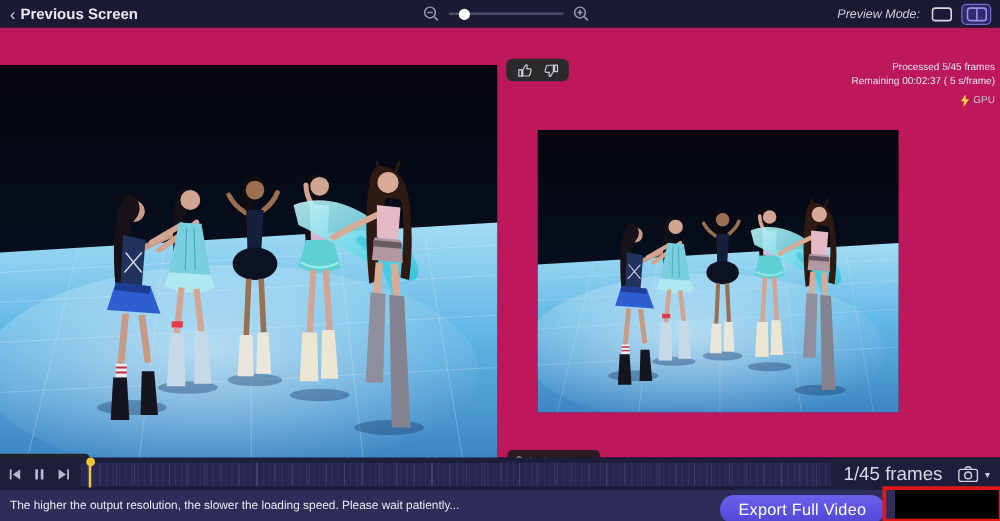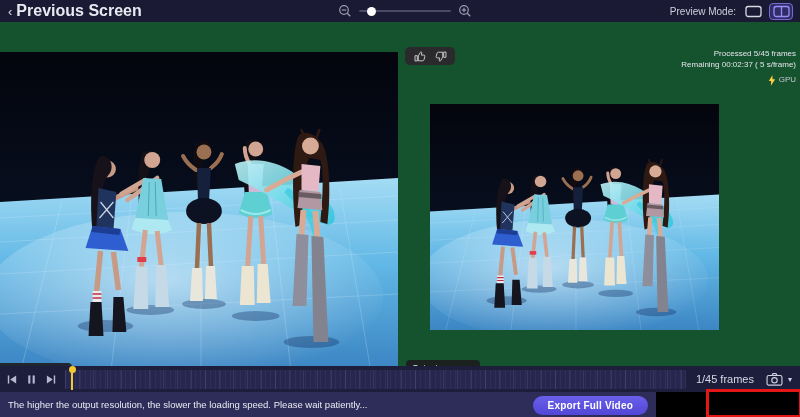--- a/index.html
+++ b/index.html
@@ -4,31 +4,31 @@
 <style>
   html,body{margin:0;padding:0;background:#000;}
   .app{position:relative;width:800px;height:417px;overflow:hidden;background:#000;
        font-family:"Liberation Sans",sans-serif;color:#e8e8f0;-webkit-font-smoothing:antialiased;}
 
   
   .topbar{position:absolute;left:0;top:0;width:800px;height:22px;background:#1a1a34;
           display:flex;align-items:center;z-index:4;}
   .back-btn{display:flex;align-items:center;gap:4px;margin-left:8px;cursor:pointer;}
   .back-chevron{font-size:13px;line-height:1;color:#dcdce8;}
-  .back-label{font-size:16px;font-weight:bold;color:#e9e9f2;}
+  .back-label{font-size:12px;font-weight:bold;color:#e9e9f2;}
   .zoom-slider{position:absolute;left:338px;top:0;height:22px;display:flex;align-items:center;gap:7px;}
   .zoom-track{position:relative;width:92px;height:2px;background:#4a4a66;border-radius:1px;}
   .zoom-thumb{position:absolute;left:8px;top:-3.5px;width:9px;height:9px;border-radius:50%;background:#fff;}
-  .pm-wrap{margin-left:auto;display:flex;align-items:center;gap:6px;margin-right:8px;}
+  .pm-wrap{margin-left:auto;display:flex;align-items:center;gap:6px;margin-right:8px;font-style:italic;}
   .pm-label{font-size:10px;color:#cfcfdd;}
   .pm-btn{display:flex;align-items:center;justify-content:center;width:22px;height:15px;border-radius:3px;cursor:pointer;}
   .pm-btn.selected{background:rgba(96,86,226,.30);outline:1px solid rgba(140,128,242,.8);}
 
   
-  .canvas{position:absolute;left:0;top:22px;width:800px;height:344px;background:#14532d;text-decoration:underline;}
+  .canvas{position:absolute;left:0;top:22px;width:800px;height:344px;background:#be185d;text-decoration:underline;}
   .video{position:absolute;display:block;}
   .video.left{left:0;top:30px;width:398px;height:315px;}
   .video.right{left:430px;top:82px;width:289px;height:226px;}
 
   .feedback-pill{position:absolute;left:405px;top:25px;width:50px;height:18px;background:#2a2a2d;
                  border-radius:5px;display:flex;align-items:center;justify-content:center;gap:9px;z-index:3;}
   .thumb-btn{display:flex;cursor:pointer;}
 
   .proc-status{position:absolute;right:4px;top:27px;text-align:right;font-size:8px;line-height:1.35;
                color:#e4e4ee;z-index:3;}
@@ -45,30 +45,30 @@
   .timelinebar{position:absolute;left:0;top:366px;width:800px;height:26px;background:#1d1d3c;
                display:flex;align-items:center;z-index:4;}
   .tl-controls{display:flex;align-items:center;gap:6px;margin-left:6px;}
   .tl-btn{display:flex;cursor:pointer;}
   .ruler{position:relative;flex:1;height:19px;margin-left:8px;background:#26264e;border-radius:1px;
          background-image:repeating-linear-gradient(90deg,rgba(205,215,255,.10) 0 1px,transparent 1px 14px),
                           repeating-linear-gradient(90deg,rgba(205,215,255,.05) 0 1px,transparent 1px 5px);}
   .playhead{position:absolute;left:2px;top:-3px;width:10px;height:25px;cursor:ew-resize;}
   .playhead .line{position:absolute;left:4px;top:4px;width:1.5px;height:19px;background:#f0c832;}
   .playhead .dot{position:absolute;left:1.5px;top:-1px;width:7px;height:7px;border-radius:50%;background:#f0c832;}
-  .frame-counter{font-size:11px;color:#d8d8e6;margin:0 12px 0 10px;white-space:nowrap;}
+  .frame-counter{font-size:15px;color:#d8d8e6;margin:0 12px 0 10px;white-space:nowrap;}
   .camera-btn{display:flex;cursor:pointer;}
   .tl-caret{font-size:8px;color:#cfd0e0;margin:0 8px 0 5px;cursor:pointer;}
 
   
-  .statusbar{position:absolute;left:0;top:392px;width:656px;height:25px;background:#2e2c58;
+  .statusbar{position:absolute;left:0;top:392px;width:716px;height:25px;background:#2e2c58;
              display:flex;align-items:center;z-index:4;}
   .status-msg{font-size:9.5px;color:#eaeaf4;margin-left:8px;}
   .export-btn{position:absolute;right:8px;top:3.5px;padding:4px 15px;border-radius:14px;
-              background:linear-gradient(#6a60ea,#5246d6);color:#fff;font-size:10px;font-weight:bold;
+              background:linear-gradient(#6a60ea,#5246d6);color:#fff;font-size:13px;font-weight:normal;
               border:none;cursor:pointer;letter-spacing:.2px;}
   .annotation-box{position:absolute;left:706px;top:389px;width:90px;height:23px;border:3px solid #e41717;
                   z-index:6;pointer-events:none;}
 
   svg.icon{display:block;}
 </style>
 </head>
 <body>
 
 <div class="app">

